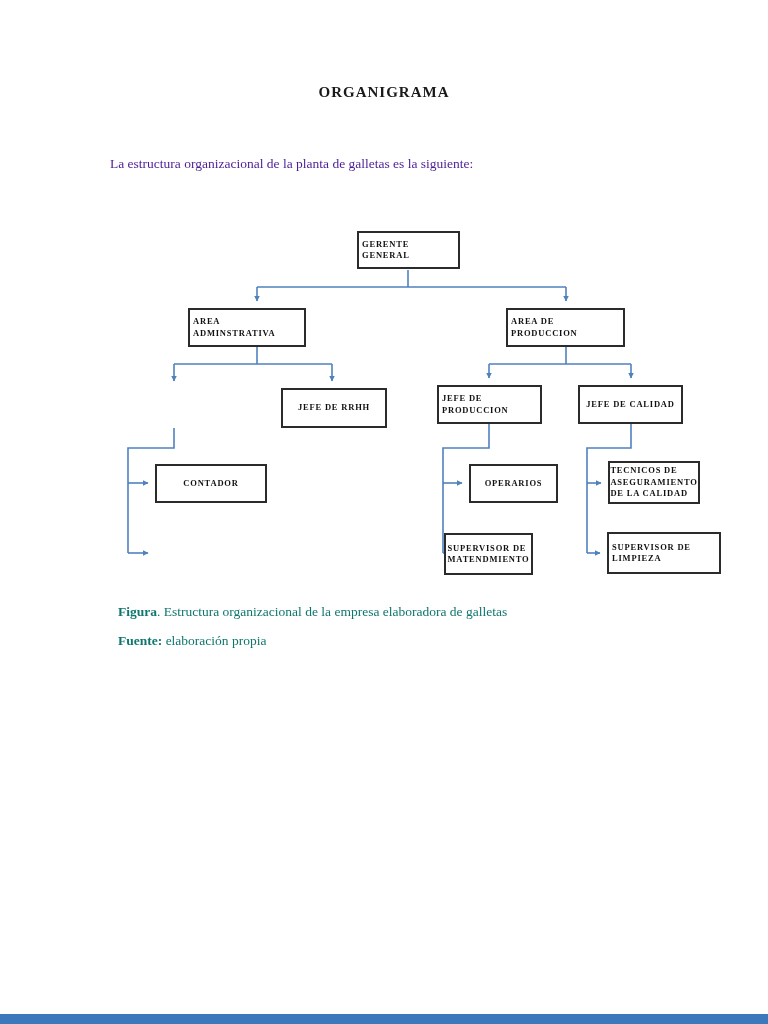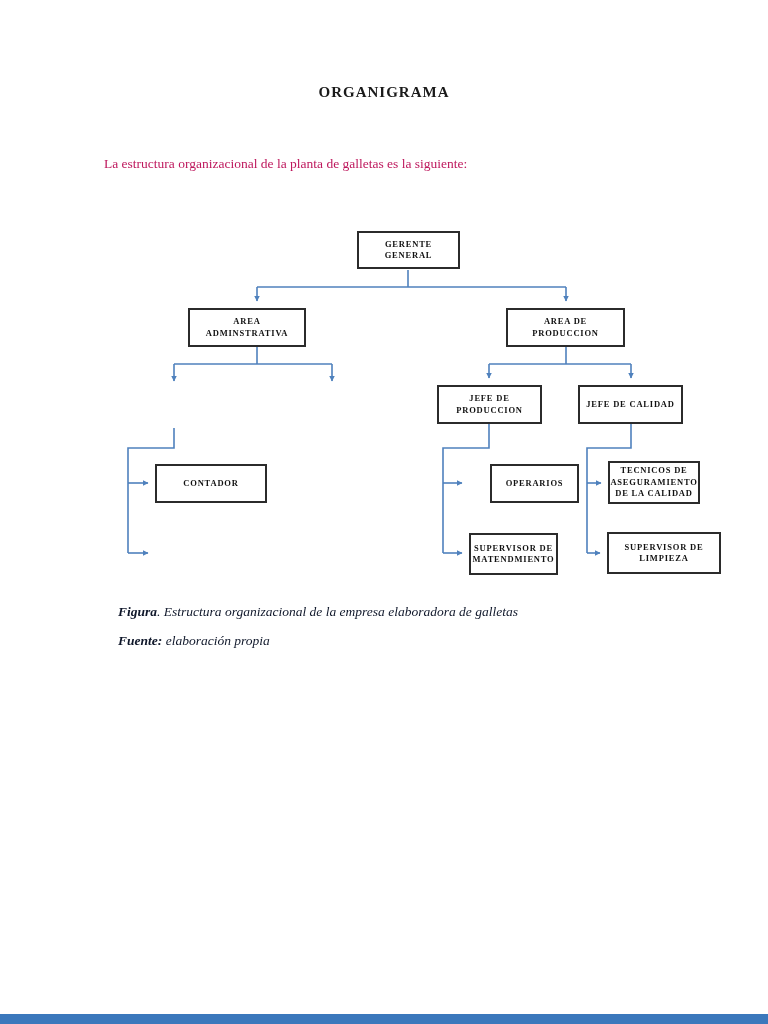--- a/index.html
+++ b/index.html
@@ -12,38 +12,37 @@
     overflow:hidden;
     padding-left:40px;
   }
   .doc-title{
     position:absolute;left:0;top:84px;width:768px;
     text-align:center;
     font-size:15px;font-weight:bold;letter-spacing:1px;
     color:#1a1a1a;
   }
   .intro-text{
-    position:absolute;left:104px;top:156px;width:560px;
-    font-size:13.5px;color:#be185d;
+    position:absolute;left:110px;top:156px;width:560px;
+    font-size:13.5px;color:#4c1d95;
   }
   .org-lines{position:absolute;left:0;top:0;width:768px;height:1024px;pointer-events:none;}
   .node{
     position:absolute;
     box-sizing:border-box;
     background:#ffffff;
     border:2px solid #2b2b2b;
     display:flex;align-items:center;justify-content:center;
-    text-align:center;
     font-size:8.5px;font-weight:bold;letter-spacing:0.8px;line-height:1.35;
     color:#111;
     padding:2px 3px;
   }
   .caption{
     position:absolute;left:118px;width:560px;
-    font-size:13.5px;font-style:italic;color:#0f172a;
+    font-size:13.5px;color:#0f766e;
   }
   .caption .lead{font-weight:bold;}
   .figura-line{top:604px;}
   .fuente-line{top:633px;}
   .footer-bar{
     position:absolute;left:0;bottom:0;width:768px;height:10px;
     background:#3b78bc;
   }
 </style>
 </head>
@@ -92,31 +91,32 @@
     </g>
   </svg>
 
   <div class="node" style="left:357px;top:231px;width:103px;height:38px">GERENTE GENERAL</div>
 
   <div class="node" style="left:188px;top:308px;width:118px;height:39px">AREA ADMINSTRATIVA</div>
 
   <div class="node" style="left:506px;top:308px;width:119px;height:39px">AREA DE PRODUCCION</div>
 
 
+  <div class="node" style="left:281px;top:388px;width:106px;height:40px">JEFE DE RRHH</div>
 
   <div class="node" style="left:437px;top:385px;width:105px;height:39px">JEFE DE PRODUCCION</div>
 
   <div class="node" style="left:578px;top:385px;width:105px;height:39px">JEFE DE CALIDAD</div>
 
   <div class="node" style="left:155px;top:464px;width:112px;height:39px">CONTADOR</div>
 
 
-  <div class="node" style="left:490px;top:464px;width:89px;height:39px">OPERARIOS</div>
+  <div class="node" style="left:469px;top:464px;width:89px;height:39px">OPERARIOS</div>
 
-  <div class="node" style="left:469px;top:533px;width:89px;height:42px">SUPERVISOR DE MATENDMIENTO</div>
+  <div class="node" style="left:444px;top:533px;width:89px;height:42px">SUPERVISOR DE MATENDMIENTO</div>
 
   <div class="node" style="left:608px;top:461px;width:92px;height:43px">TECNICOS DE ASEGURAMIENTO DE LA CALIDAD</div>
 
   <div class="node" style="left:607px;top:532px;width:114px;height:42px">SUPERVISOR DE LIMPIEZA</div>
 
   <div class="caption figura-line">
     <span class="lead">Figura</span><span>. Estructura organizacional de la empresa elaboradora de galletas</span>
   </div>
 
   <div class="caption fuente-line">

